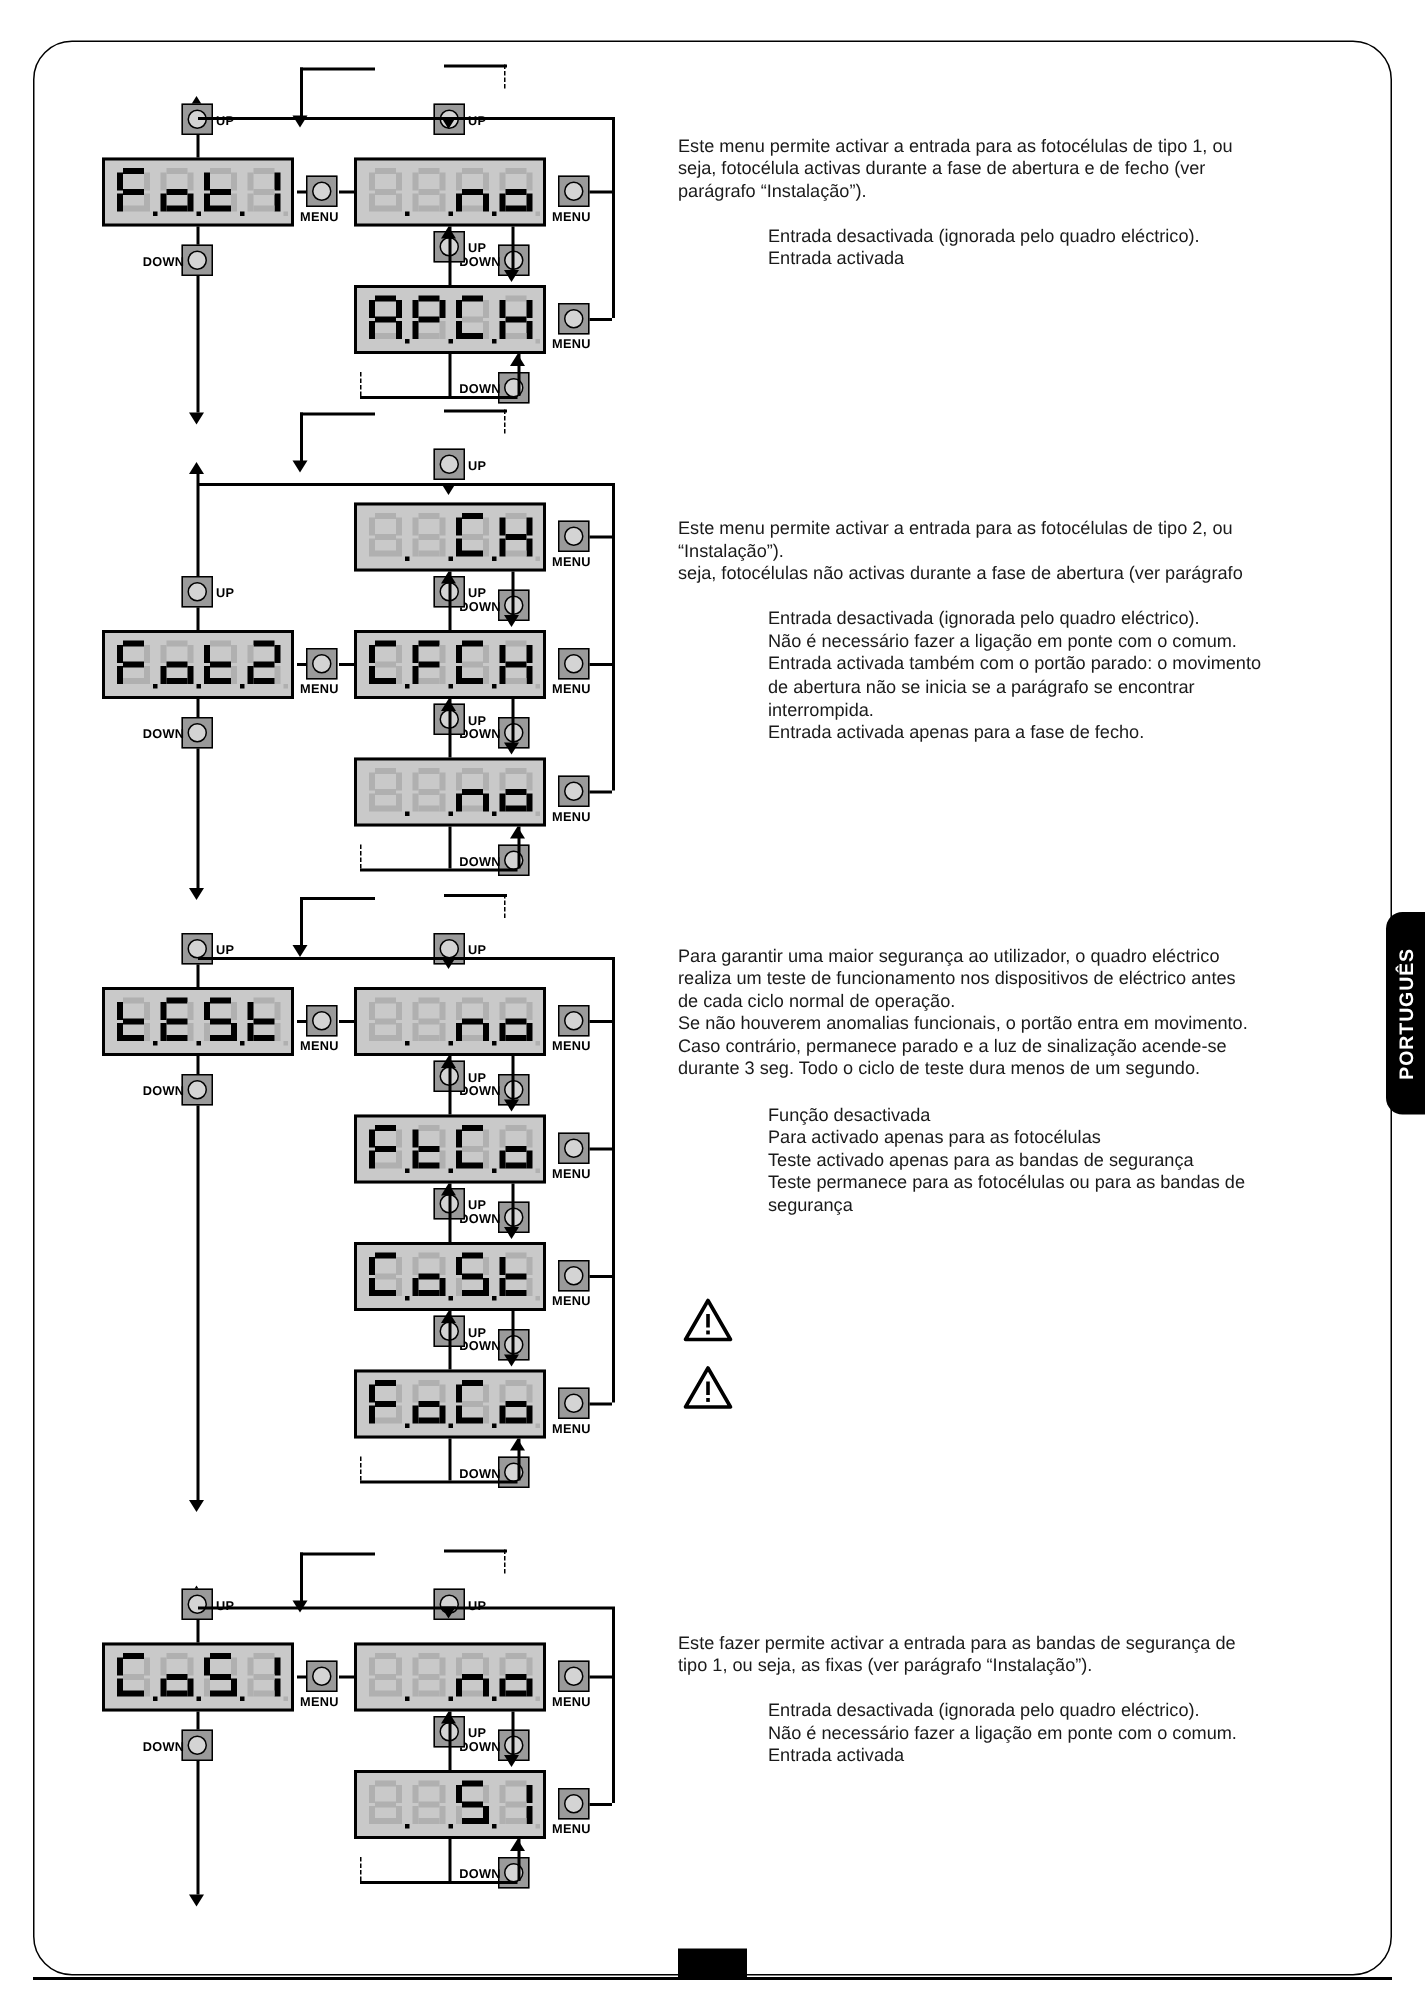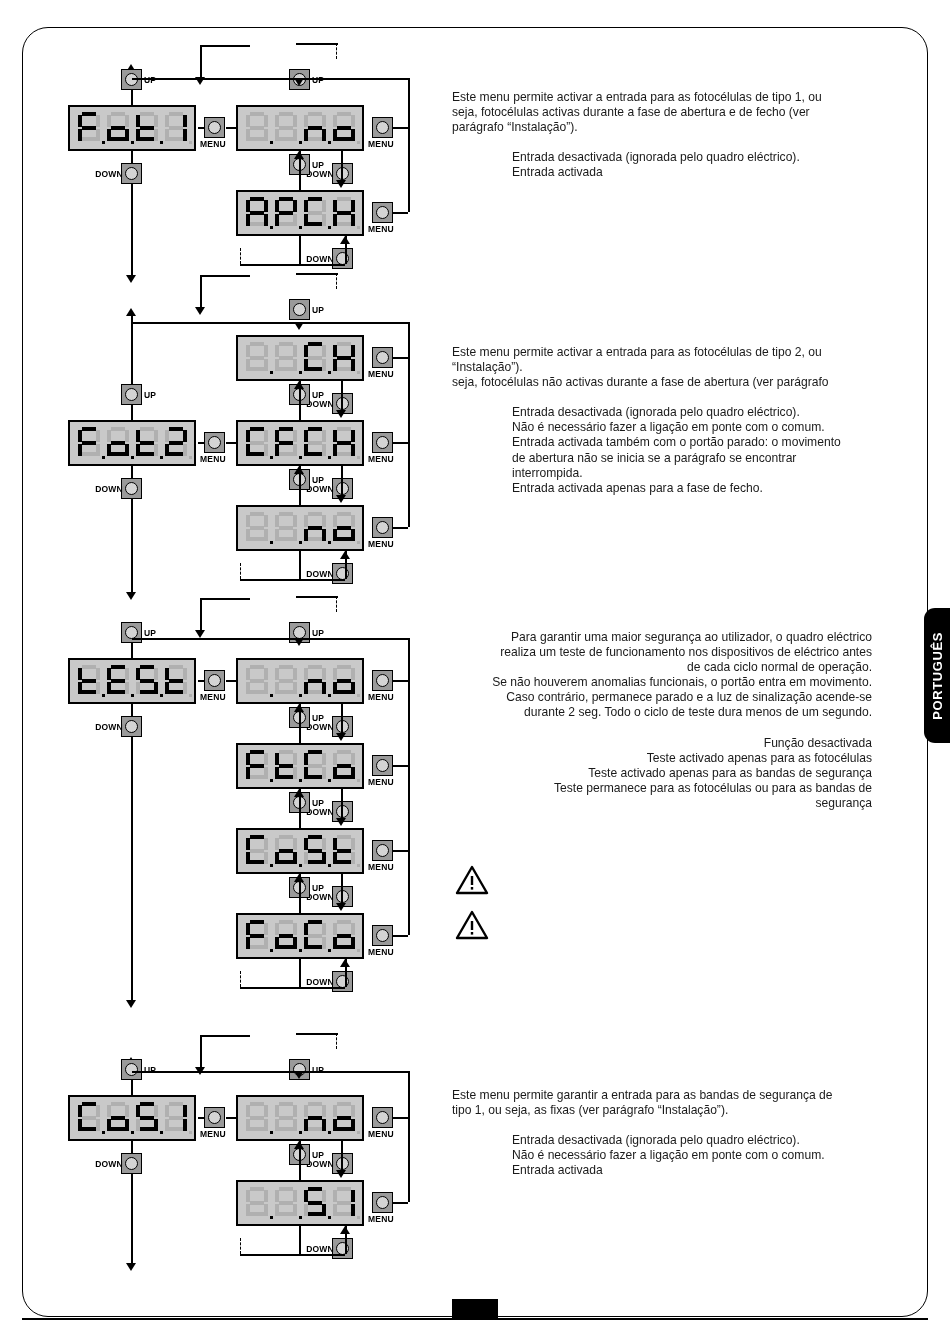--- a/index.html
+++ b/index.html
@@ -928,64 +928,64 @@
       <div class="ln ln-h" style="left: 240px; top: 1254px; width: 105px;"></div>
       <div class="ln ln-v" style="left: 299px; top: 1226px; height: 28px;"></div>
       <div class="ln ln-v" style="left: 345px; top: 1226px; height: 28px;"></div>
       <div class="arw arw-u" style="left: 340px; top: 1226px;"></div>
       <div class="ln-dash-v" style="left: 240px; top: 1238px; height: 16px;"></div>
     </div>
   </div>
 <div id="textcol">
     <div class="txt" style="left: 452px; top: 90px;">
       <p>Este menu permite activar a entrada para as fotocélulas de tipo 1, ou</p>
-      <p>seja, fotocélulas activas durante a fase de abertura e de fecho (ver</p>
+      <p>seja, fotocélula activas durante a fase de abertura e de fecho (ver</p>
       <p>parágrafo “Instalação”).</p>
       <div class="gap"></div>
       <p class="indent">Entrada desactivada (ignorada pelo quadro eléctrico).</p>
       <p class="indent">Entrada activada</p>
     </div>
     <div class="txt" style="left: 452px; top: 345px;">
       <p>Este menu permite activar a entrada para as fotocélulas de tipo 2, ou</p>
       <p>“Instalação”).</p>
       <p>seja, fotocélulas não activas durante a fase de abertura (ver parágrafo</p>
       <div class="gap"></div>
       <p class="indent">Entrada desactivada (ignorada pelo quadro eléctrico).</p>
       <p class="indent">Não é necessário fazer a ligação em ponte com o comum.</p>
       <p class="indent">Entrada activada também com o portão parado: o movimento</p>
       <p class="indent">de abertura não se inicia se a parágrafo se encontrar</p>
       <p class="indent">interrompida.</p>
       <p class="indent">Entrada activada apenas para a fase de fecho.</p>
     </div>
-    <div class="txt" style="left: 452px; top: 630px; text-align: right;">
+    <div class="txt" style="left: 452px; top: 630px;">
       <p>Para garantir uma maior segurança ao utilizador, o quadro eléctrico</p>
       <p>realiza um teste de funcionamento nos dispositivos de eléctrico antes</p>
       <p>de cada ciclo normal de operação.</p>
       <p>Se não houverem anomalias funcionais, o portão entra em movimento.</p>
       <p>Caso contrário, permanece parado e a luz de sinalização acende-se</p>
-      <p>durante 2 seg. Todo o ciclo de teste dura menos de um segundo.</p>
+      <p>durante 3 seg. Todo o ciclo de teste dura menos de um segundo.</p>
       <div class="gap"></div>
       <p class="indent">Função desactivada</p>
-      <p class="indent">Teste activado apenas para as fotocélulas</p>
+      <p class="indent">Para activado apenas para as fotocélulas</p>
       <p class="indent">Teste activado apenas para as bandas de segurança</p>
       <p class="indent">Teste permanece para as fotocélulas ou para as bandas de</p>
       <p class="indent">segurança</p>
     </div>
     <div class="warn" style="left: 455px; top: 865px;"><svg width="34" height="30" viewBox="0 0 34 30">
         <path d="M17 2 L32 28 L2 28 Z" fill="none" stroke="#000" stroke-width="2.4" stroke-linejoin="round"></path>
         <rect x="15.8" y="11" width="2.4" height="9" fill="#000"></rect>
         <rect x="15.8" y="22" width="2.4" height="2.6" fill="#000"></rect>
       </svg></div>
     <div class="warn" style="left: 455px; top: 910px;"><svg width="34" height="30" viewBox="0 0 34 30">
         <path d="M17 2 L32 28 L2 28 Z" fill="none" stroke="#000" stroke-width="2.4" stroke-linejoin="round"></path>
         <rect x="15.8" y="11" width="2.4" height="9" fill="#000"></rect>
         <rect x="15.8" y="22" width="2.4" height="2.6" fill="#000"></rect>
       </svg></div>
     <div class="txt" style="left: 452px; top: 1088px;">
-      <p>Este menu permite garantir a entrada para as bandas de segurança de</p>
+      <p>Este fazer permite activar a entrada para as bandas de segurança de</p>
       <p>tipo 1, ou seja, as fixas (ver parágrafo “Instalação”).</p>
       <div class="gap"></div>
       <p class="indent">Entrada desactivada (ignorada pelo quadro eléctrico).</p>
       <p class="indent">Não é necessário fazer a ligação em ponte com o comum.</p>
       <p class="indent">Entrada activada</p>
     </div>
   </div>
 
 <div class="footer-line"></div>
 <div class="footer-block"></div>

